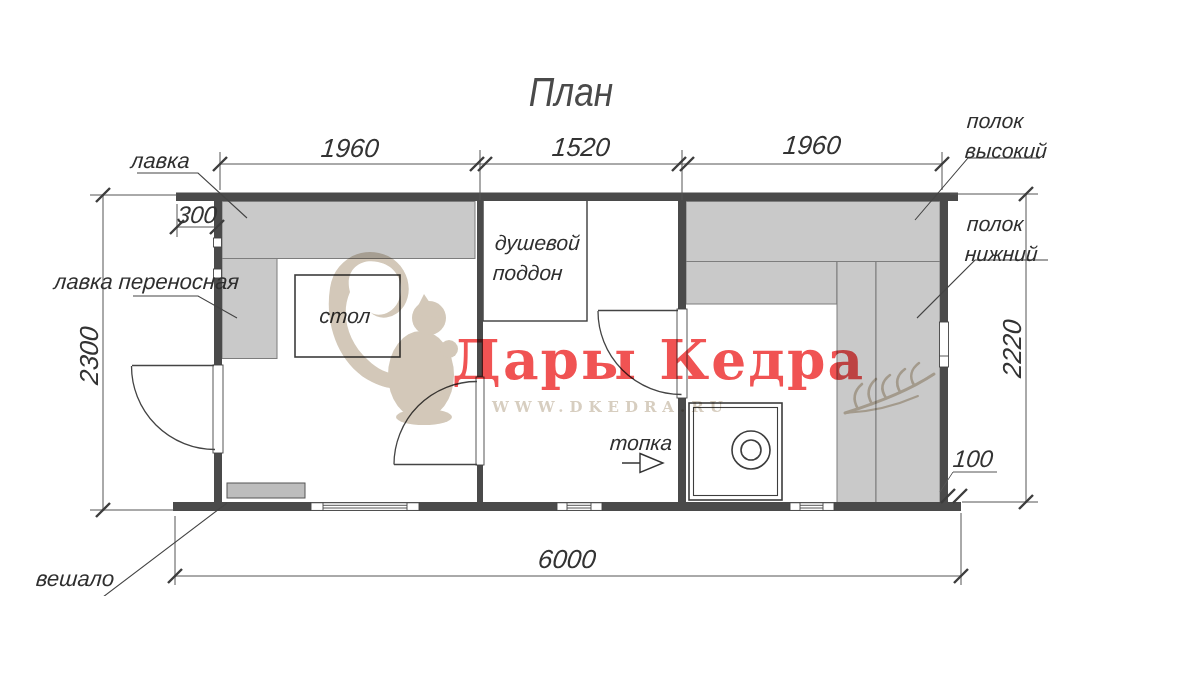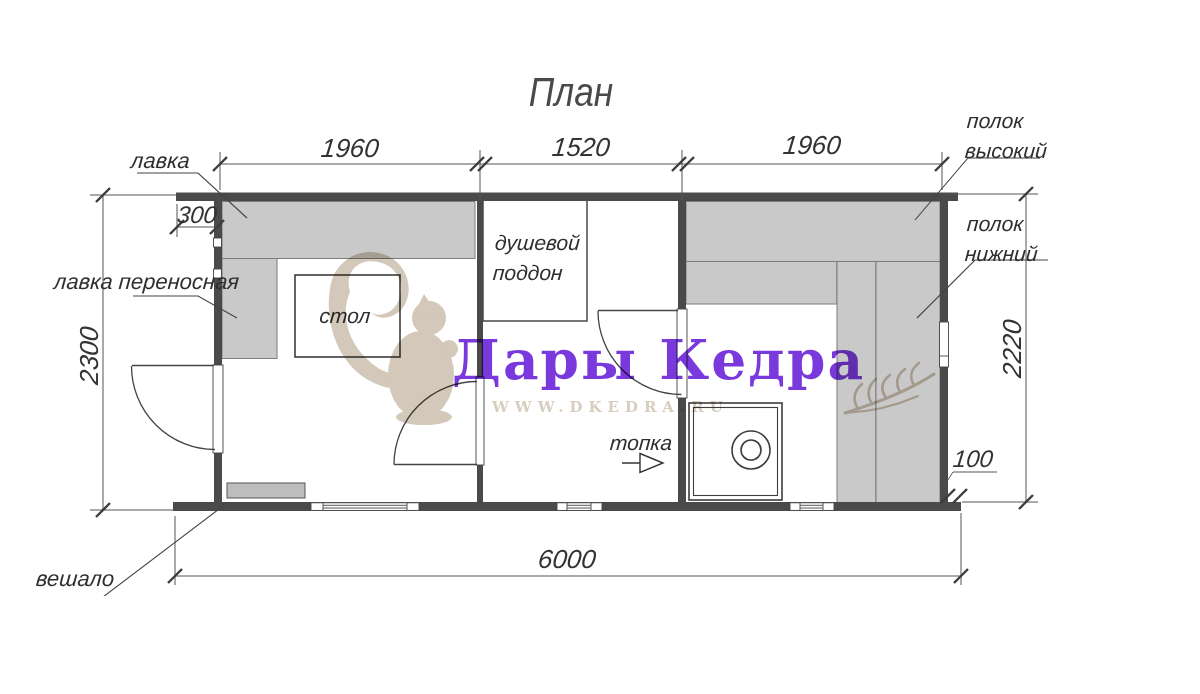--- a/index.html
+++ b/index.html
@@ -11,21 +11,21 @@
   .lbl.wrap{white-space:normal;}
   .dim{position:absolute;z-index:4;color:#333;font-style:italic;font-size:26px;
        text-align:center;transform:skewX(-6deg);}
   .dim.rot{transform:rotate(-90deg) skewX(-6deg);width:100px;}
   #title{position:absolute;left:471px;top:70px;width:200px;z-index:4;text-align:center;
          color:#4a4a4a;font-size:40px;font-style:italic;transform:scaleX(.88);
          font-family:"Liberation Sans",sans-serif;}
   #watermark{position:absolute;left:0;top:0;width:1200px;height:694px;z-index:5;
              mix-blend-mode:multiply;opacity:.92;pointer-events:none;}
   #wm-brand{position:absolute;left:452px;top:327px;font-family:"DejaVu Serif","Liberation Serif",serif;
-            font-weight:bold;font-size:55px;letter-spacing:2px;color:#6d28d9;white-space:nowrap;}
+            font-weight:bold;font-size:55px;letter-spacing:2px;color:#ef4444;white-space:nowrap;}
   #wm-url{position:absolute;left:492px;top:398px;font-family:"DejaVu Serif","Liberation Serif",serif;
           font-weight:bold;font-size:15px;letter-spacing:6px;color:#d4cabb;white-space:nowrap;}
 </style>
 </head>
 <body>
 
 <div id="stage">
 
   <div id="title">План</div>
 

